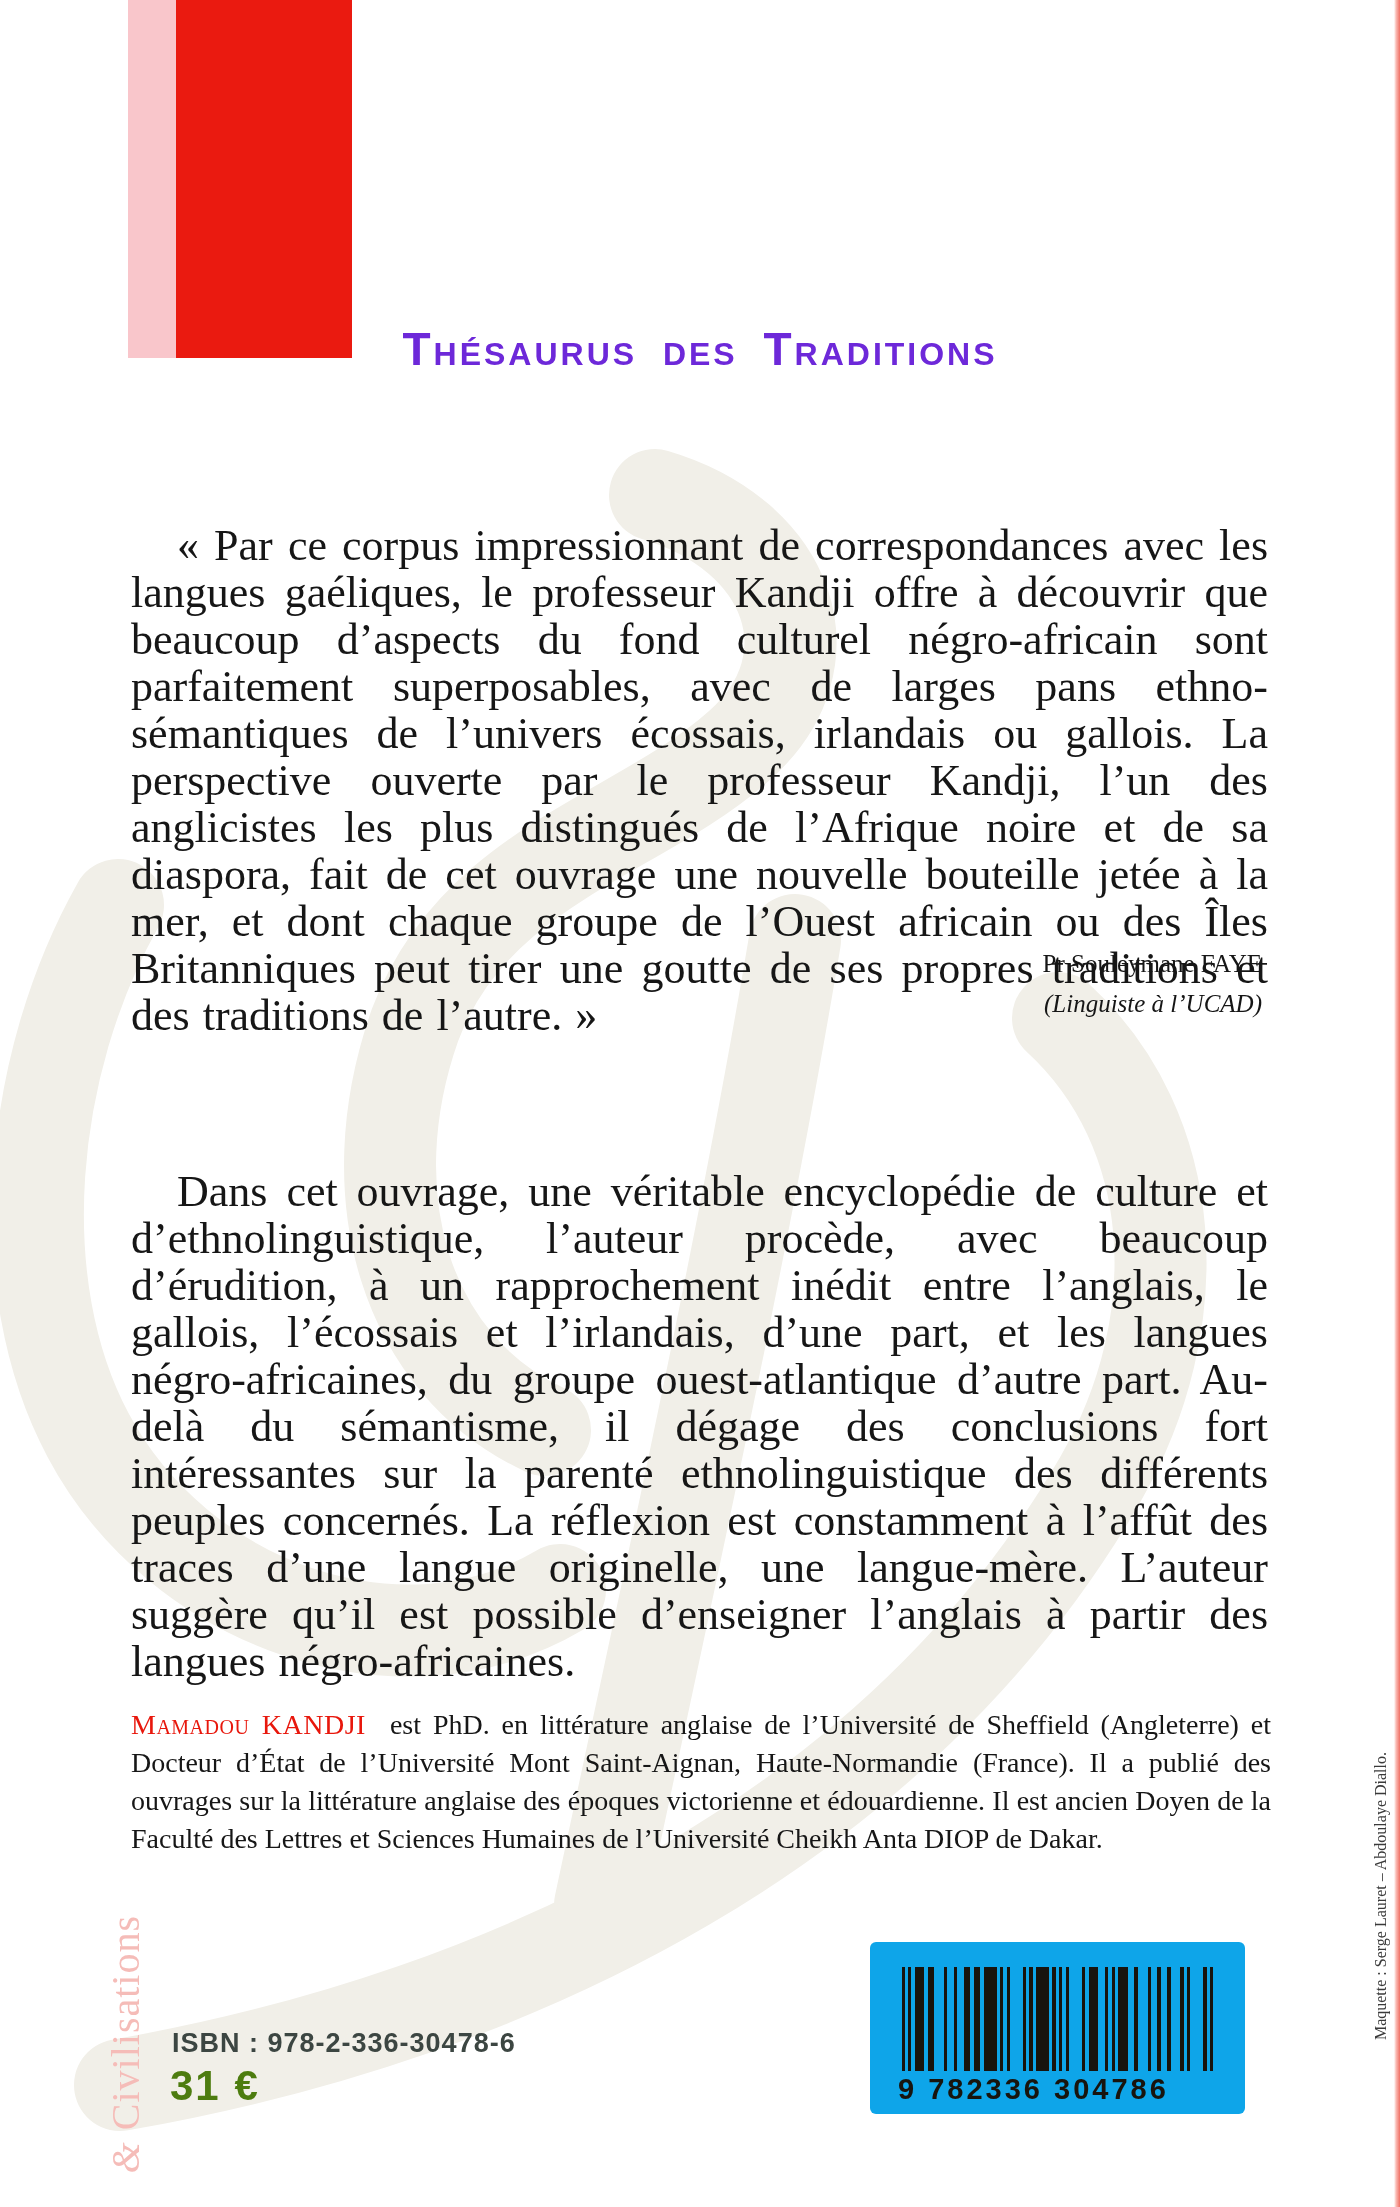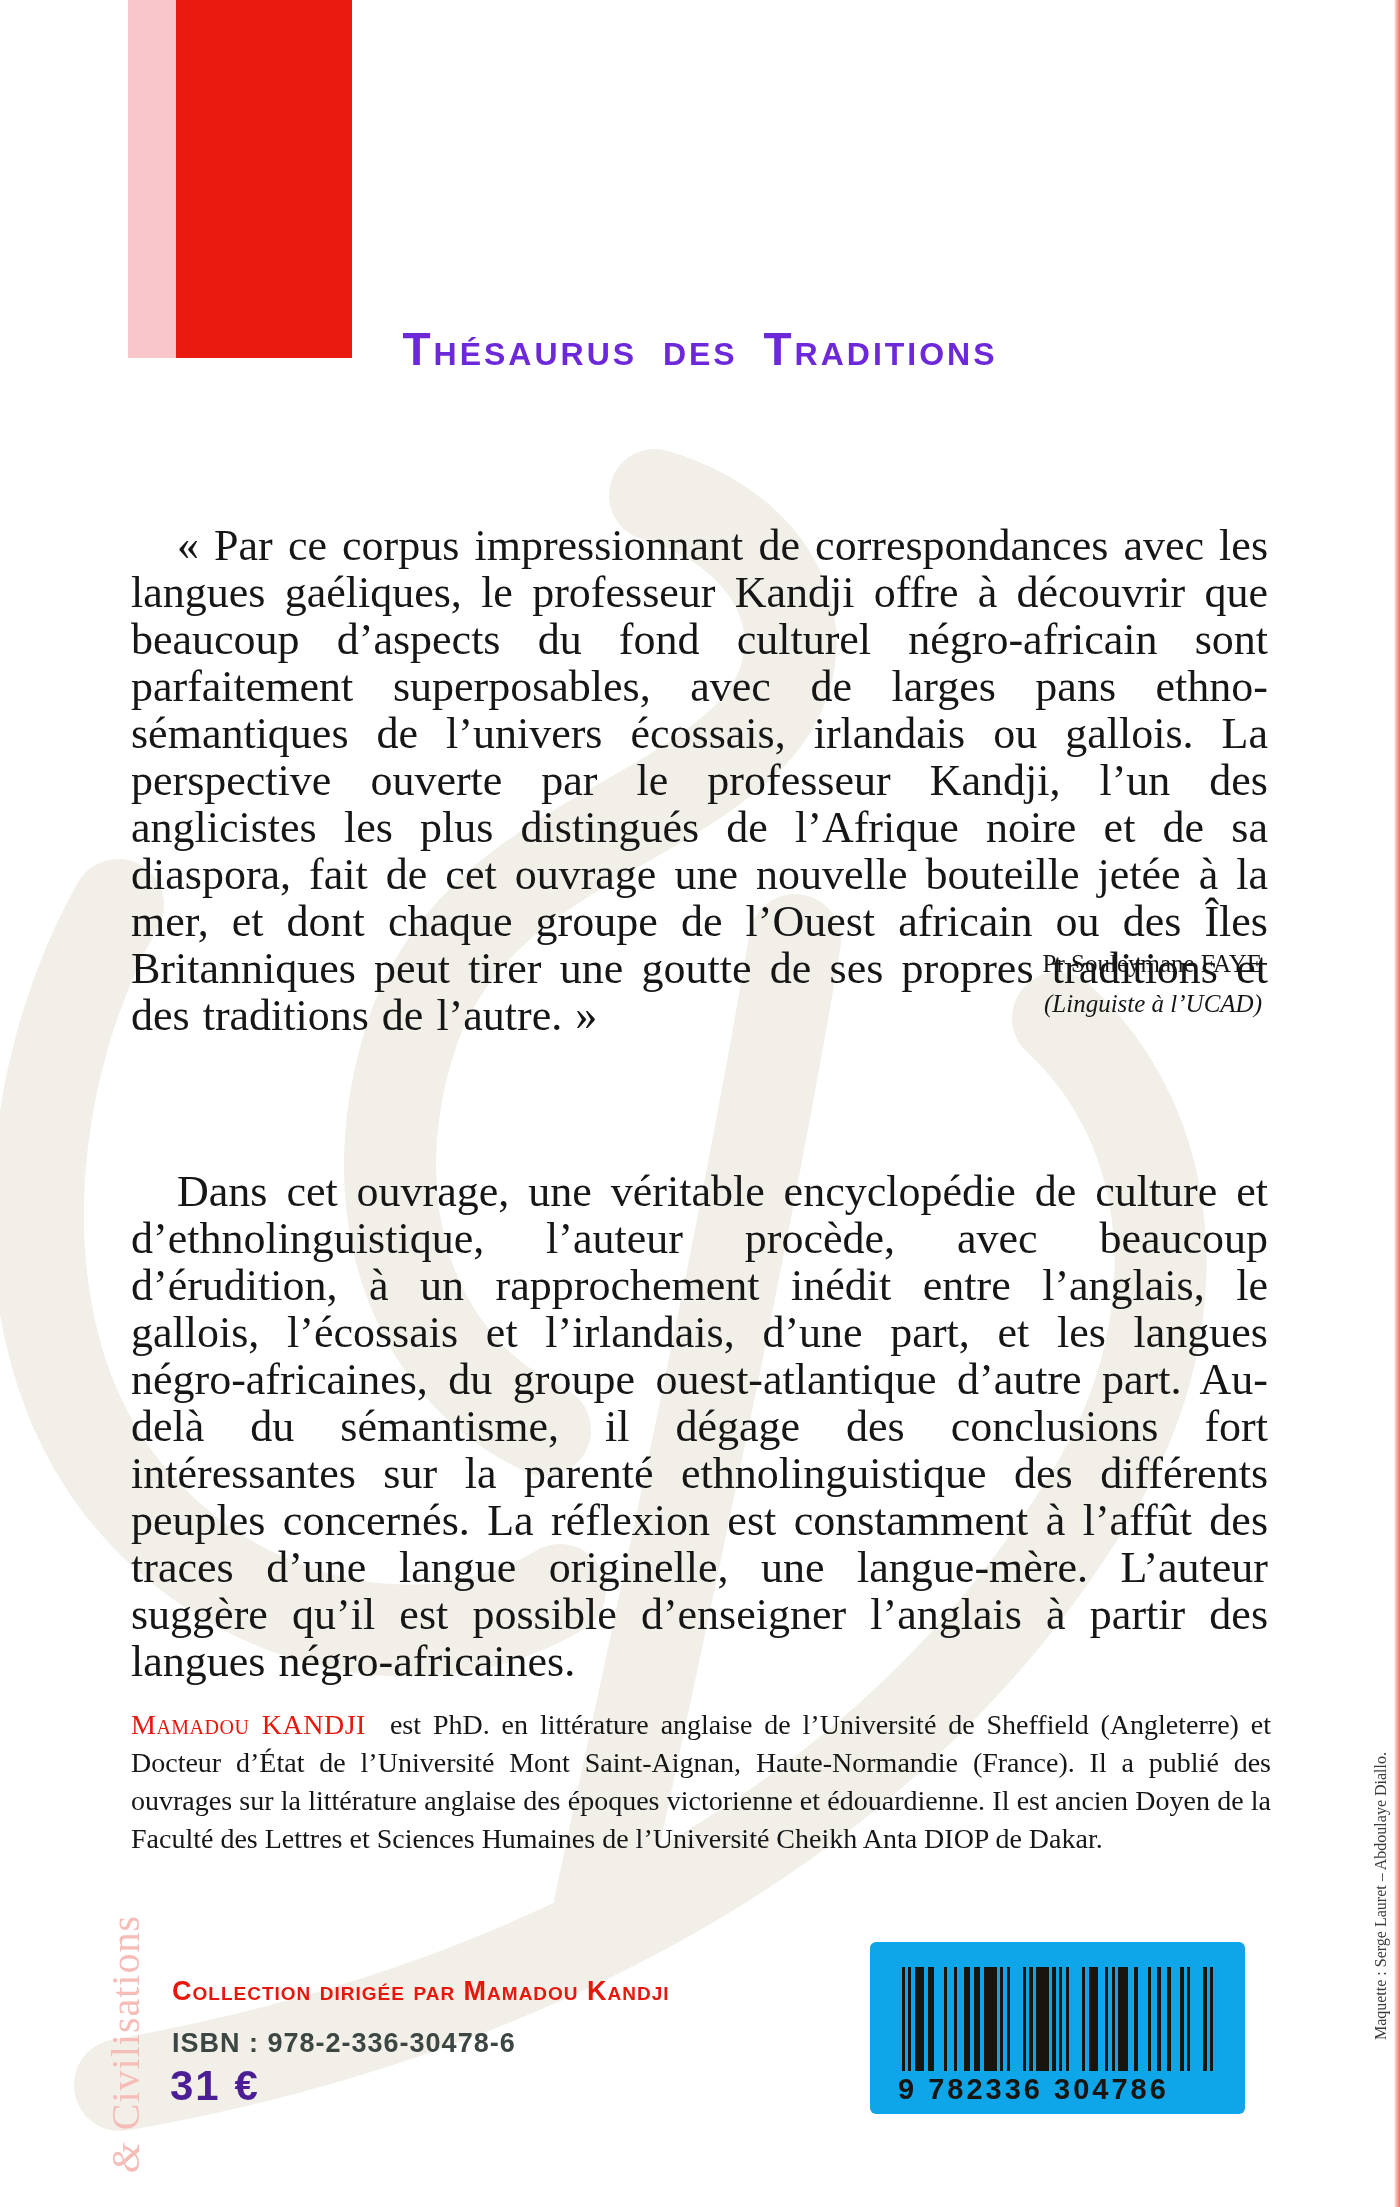--- a/index.html
+++ b/index.html
@@ -150,23 +150,22 @@
       <div>Pr Souleymane FAYE</div>
       <div class="role">(Linguiste à l’UCAD)</div>
     </div>
 
     <p class="para synopsis">
         <span class="indent">Dans cet ouvrage, une véritable encyclopédie de culture et d’ethnolinguistique, l’auteur procède, avec beaucoup d’érudition, à un rapprochement inédit entre l’anglais, le gallois, l’écossais et l’irlandais, d’une part, et les langues négro-africaines, du groupe ouest-atlantique d’autre part. Au-delà du sémantisme, il dégage des conclusions fort intéressantes sur la parenté ethnolinguistique des différents peuples concernés. La réflexion est constamment à l’affût des traces d’une langue originelle, une langue-mère. L’auteur suggère qu’il est possible d’enseigner l’anglais à partir des langues négro-africaines.</span>
       </p>
 
     <p class="bio"><span class="author-name" style="color:#e8170c">Mamadou KANDJI</span><span>est PhD. en littérature anglaise de l’Université de Sheffield (Angleterre) et Docteur d’État de l’Université Mont Saint-Aignan, Haute-Normandie (France). Il a publié des ouvrages sur la littérature anglaise des époques victorienne et édouardienne. Il est ancien Doyen de la Faculté des Lettres et Sciences Humaines de l’Université Cheikh Anta DIOP de Dakar.</span></p>
 
-    <div class="collection-line" style="color:#e8170c">Collection dirigée par Mamadou Kandji</div>
     <div class="isbn-line">ISBN : 978-2-336-30478-6</div>
-    <div class="price-line" style="color:#4c1d95">31 €</div>
+    <div class="price-line" style="color:#4d7c0f">31 €</div>
 
     <div class="barcode-box">
       <div class="barcode-bars">
           <span class="bc-m on"></span>
           <span class="bc-m"></span>
           <span class="bc-m on"></span>
           <span class="bc-m"></span>
           <span class="bc-m on"></span>
           <span class="bc-m on"></span>
           <span class="bc-m on"></span>

